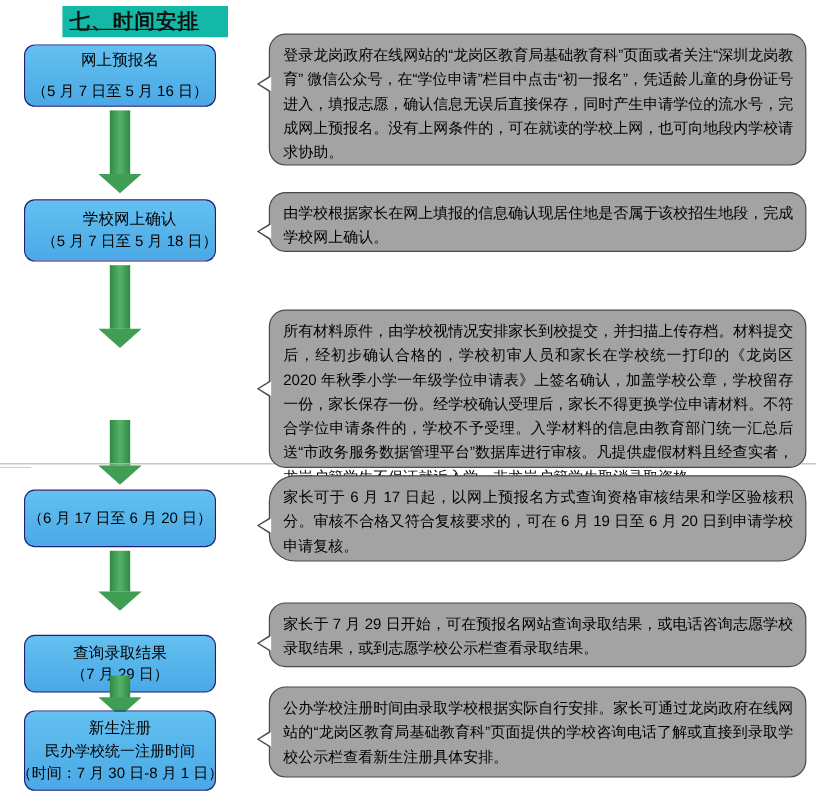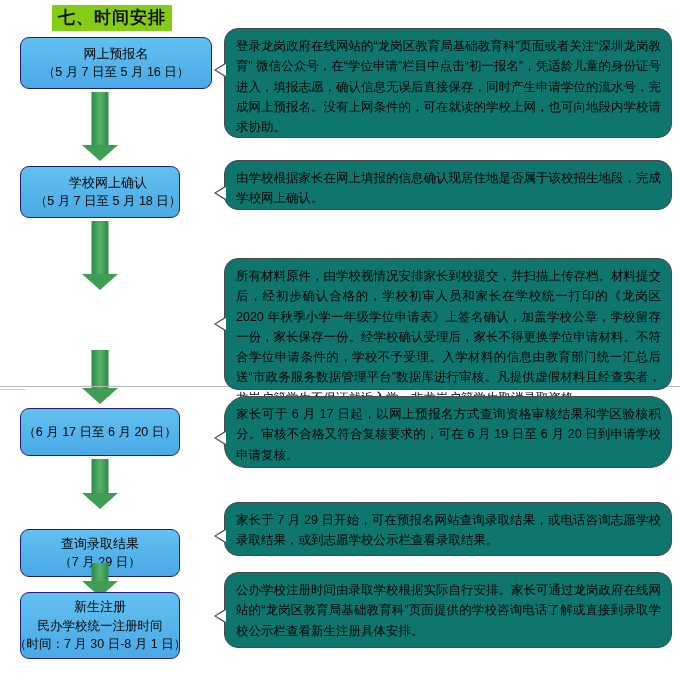--- a/index.html
+++ b/index.html
@@ -22,24 +22,25 @@
   }
 
   
   .title {
     position: absolute;
     left: 52px;
     top: 5px;
     font-size: 17px;
     font-weight: bold;
     color: #111111;
-    background: #84cc16;
-    padding: 1px 6px 2px 6px;
+    background: #14b8a6;
+    padding: 1px 24px 2px 6px;
     letter-spacing: 1px;
     white-space: nowrap;
+    text-decoration: underline;
   }
 
   
   .node {
     position: absolute;
     box-sizing: border-box;
     border: 1px solid #1f1f7a;
     background: #55b6ee;
     background: linear-gradient(#63c0f0, #4aa9e6);
     border-radius: 9px;
@@ -84,21 +85,21 @@
     border-right: 18px solid transparent;
     border-top: 16px solid #3f9e54;
   }
 
   
   .callout {
     position: absolute;
     box-sizing: border-box;
     border: 1px solid #4a4a4a;
     border-radius: 14px;
-    background: #0f766e;
+    background: #a3a3a3;
     color: #000000;
     font-size: 12.5px;
     line-height: 1.62;
     padding: 7px 10px 6px 11px;
     text-align: justify;
     text-justify: inter-ideograph;
   }
   
   .callout .tail {
     position: absolute;
@@ -138,21 +139,21 @@
     border-top: 1px solid #d0d0d0;
   }
 </style>
 </head>
 <body>
 
 <div id="root">
 
   <div class="title">七、时间安排</div>
 
-  <div class="node" style="left:20px; top:37px; width:192px; height:52px;">
+  <div class="node" style="left:20px; top:37px; width:160px; height:52px;justify-content:space-between;">
     <span class="ln l1">网上预报名</span>
     <span class="ln">（5 月 7 日至 5 月 16 日）</span>
   </div>
 
   <div class="arrow" style="left:62px; top:92px; width:76px; height:69px;">
     <div class="shaft" style="height:53px;"></div>
     <div class="head"></div>
   </div>
 
   <div class="node" style="left:20px; top:166px; width:160px; height:52px;padding-left:20px;">

